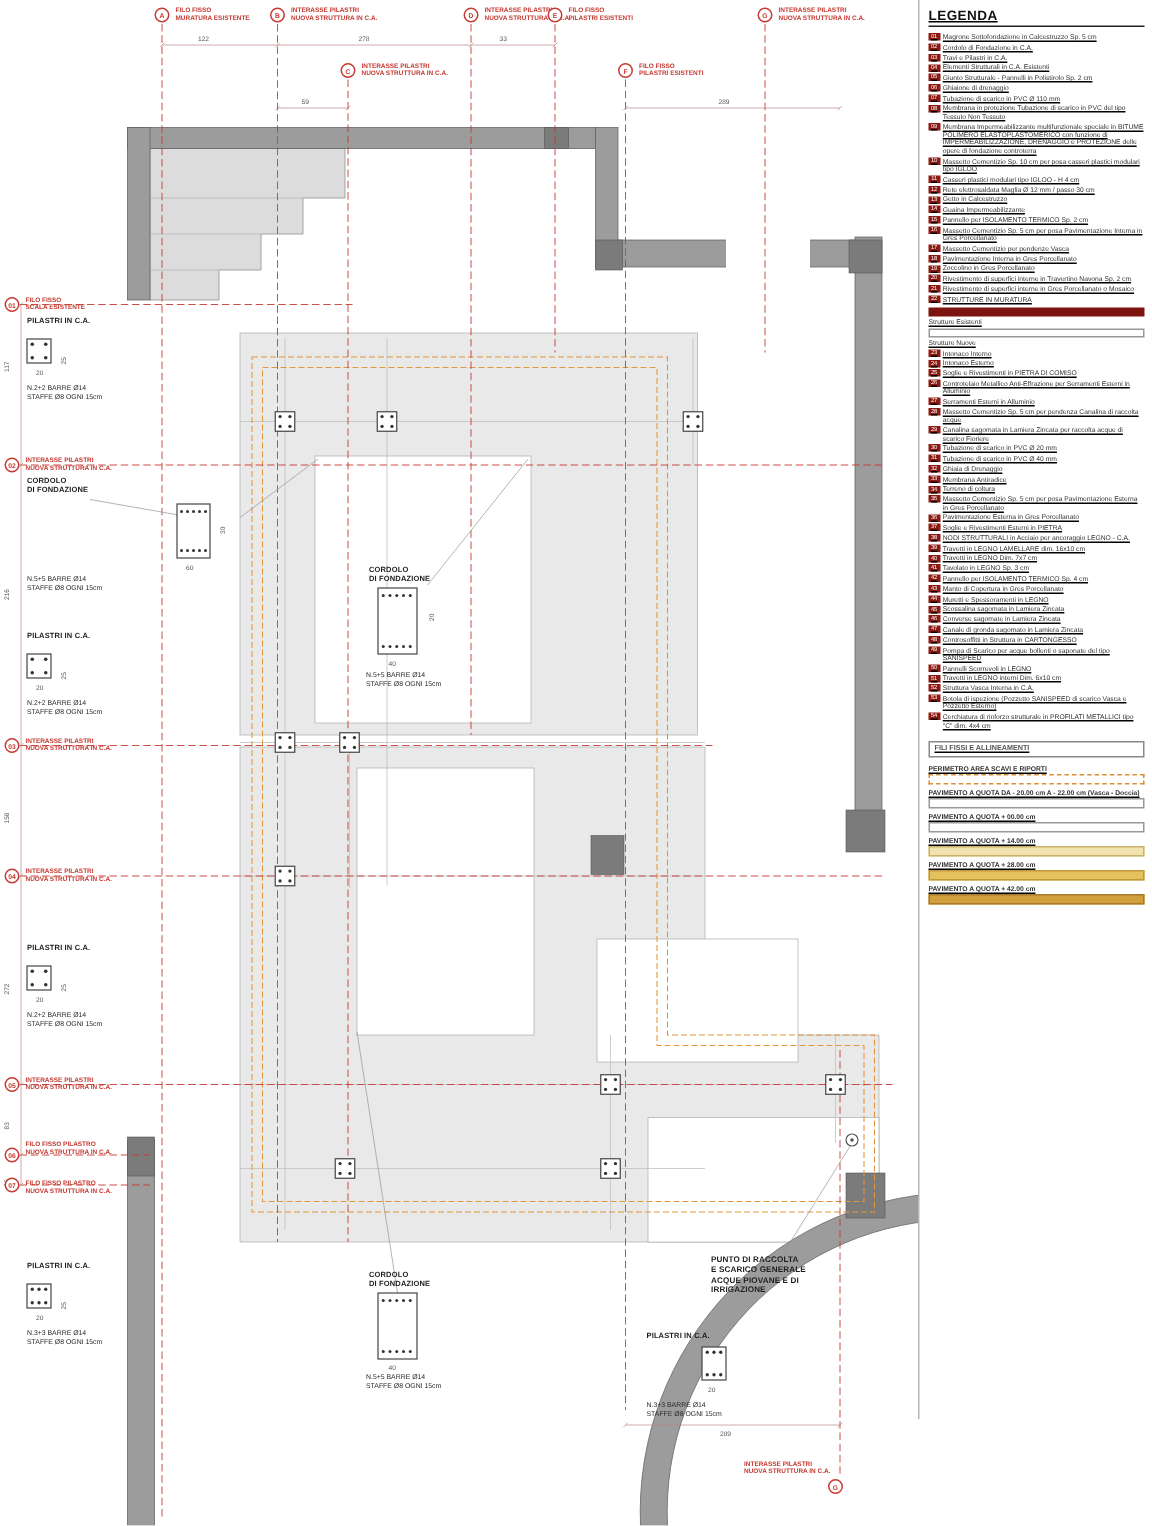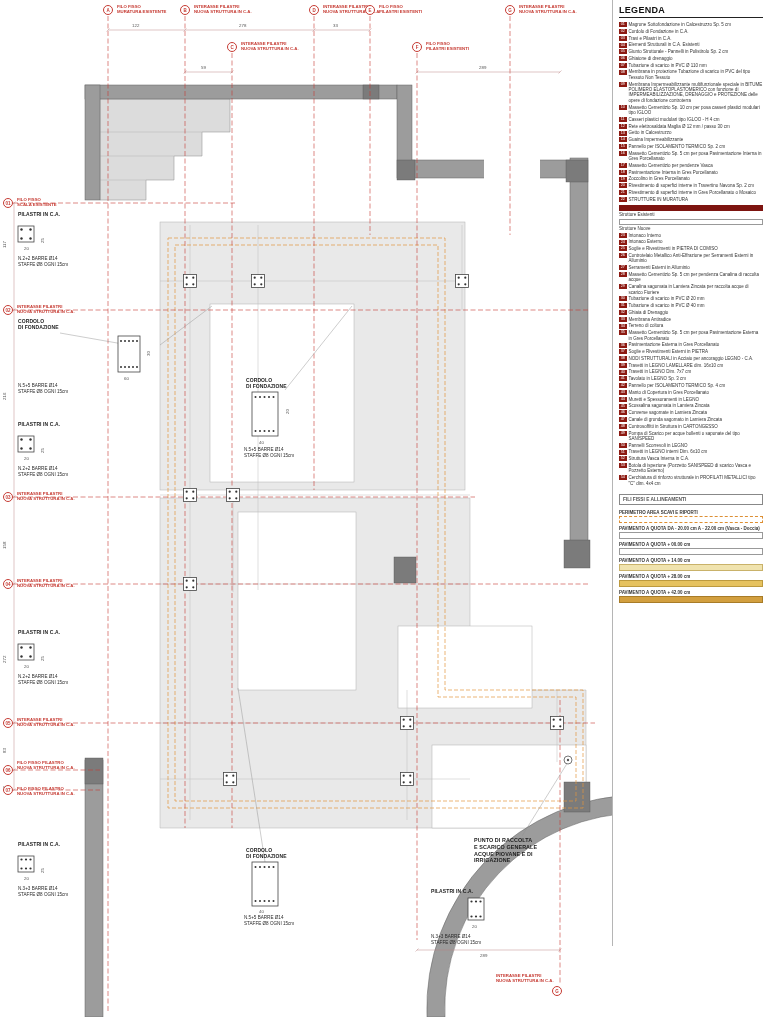--- a/index.html
+++ b/index.html
@@ -12,21 +12,21 @@
   .axlbl{position:absolute;color:#c63b33;font-size:4.3px;font-weight:bold;line-height:1.2;
        white-space:pre-line;z-index:6;}
   .plbl{position:absolute;color:#1d1d1d;font-size:5px;font-weight:bold;line-height:1.25;
        white-space:pre-line;z-index:5;letter-spacing:.1px;}
   .pnote{position:absolute;color:#2a2a2a;font-size:4.6px;font-weight:normal;line-height:1.25;
        white-space:pre-line;z-index:5;}
   .dim{position:absolute;color:#555;font-size:4.4px;z-index:5;}
   .dimv{position:absolute;color:#555;font-size:4.4px;z-index:5;
        transform:rotate(-90deg);transform-origin:left top;}
   .legend{position:absolute;left:612px;top:0;width:156px;height:946px;background:#fff;
-       border-left:1px solid #b5b5b5;padding:5px 5px 0 6px;box-sizing:border-box;z-index:10;}
+       border-left:1px solid #b5b5b5;padding:5px 5px 0 6px;box-sizing:border-box;z-index:10;text-decoration:underline;}
   .legend-title{font-size:9px;font-weight:bold;color:#111;margin-bottom:2px;letter-spacing:.3px;}
   .legend-rule{border-top:1.5px solid #222;margin-bottom:4px;}
   .litem{display:flex;align-items:flex-start;margin-bottom:1.4px;}
   .lnum{background:#8c1a12;color:#fff;font-size:3.8px;line-height:5px;min-width:7.5px;
        text-align:center;margin-right:2px;flex:0 0 auto;margin-top:.2px;}
   .ltext{font-size:4.5px;line-height:1.2;color:#333;}
   .swatch-bar{height:6px;background:#7d1410;margin:2.5px 0 1px;}
   .swatch-bar.outline{background:#fff;border:1px solid #999;height:4px;}
   .swatch-lbl{font-size:4.5px;color:#333;margin-bottom:1.5px;}
   .fili-header{border:1px solid #888;color:#555;font-size:4.8px;font-weight:bold;

